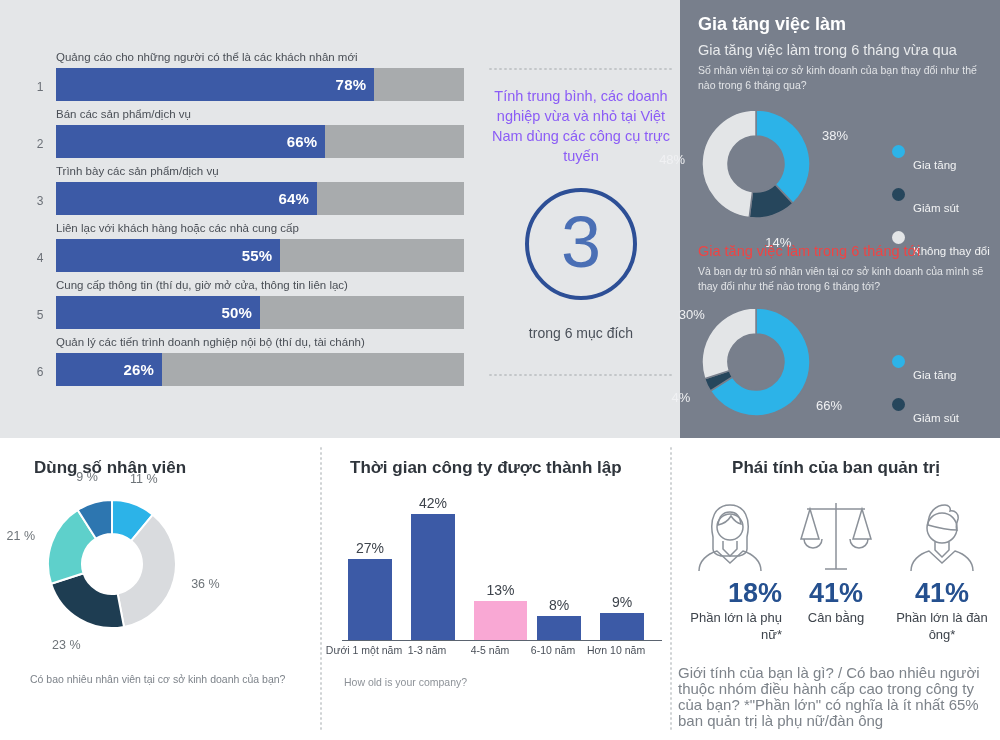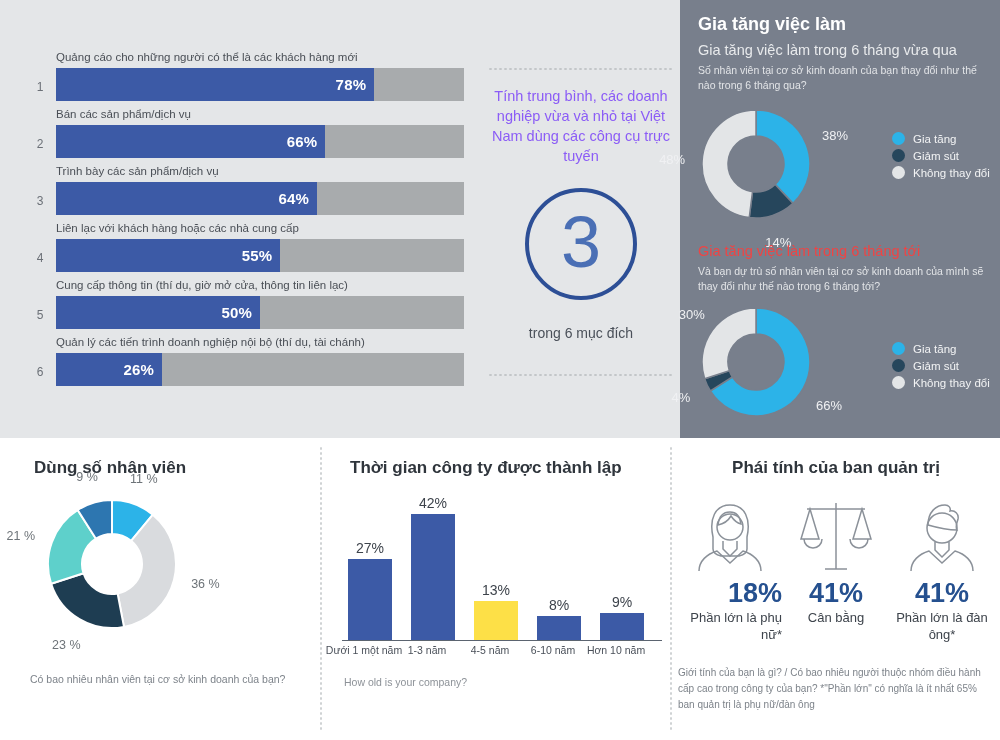--- a/index.html
+++ b/index.html
@@ -94,21 +94,21 @@
   .p3-q2 { position: absolute; left: 18px; top: 264px; width: 292px; font-size: 10.5px; line-height: 15px; color: #e2e4e7; }
 
   .donut-wrap { position: absolute; }
   .donut { position: relative; }
   .donut svg { display: block; }
   .dlabel { position: absolute; font-size: 13px; color: #f0f1f3; white-space: nowrap; text-align: right; }
 
   .legend { position: absolute; }
   .legend .lgrow { display: flex; align-items: center; margin-bottom: 4px; }
   .legend .dot { width: 13px; height: 13px; border-radius: 50%; margin-right: 8px; flex: none; }
-  .legend .ltxt { font-size: 11.5px; color: #f2f3f4; white-space: nowrap; }
+  .legend .ltxt { font-size: 11.5px; color: #f2f3f4; white-space: nowrap; margin-top: 27px; }
 
   
   .bot-area { position: absolute; left: 0; top: 438px; width: 1000px; height: 302px; background: #fff; }
   .vdot {
     position: absolute; top: 8px; width: 2px; height: 286px;
     background-image: radial-gradient(#cfd2d4 45%, transparent 46%);
     background-size: 2px 5px; background-repeat: repeat-y;
   }
 
   
@@ -128,36 +128,36 @@
   .cat { position: absolute; font-size: 10.5px; color: #4a5059; text-align: center; white-space: nowrap; }
   .p5-foot { position: absolute; left: 22px; top: 238px; font-size: 10.5px; color: #8d9298; }
 
   
   .panel6 { position: absolute; left: 672px; top: 0; width: 328px; height: 302px; }
   .panel6 h3 { position: absolute; left: 0; top: 20px; width: 328px; text-align: center; font-size: 17px; font-weight: bold; color: #2f353c; }
   .gcol { position: absolute; top: 58px; width: 104px; text-align: center; }
   .gicon { height: 78px; display: flex; align-items: center; justify-content: center; }
   .gpct { font-size: 27px; color: #25508f; font-weight: bold; line-height: 30px; margin-top: 4px; }
   .glbl { font-size: 13px; color: #3d434b; line-height: 17px; margin-top: 1px; }
-  .p6-foot { position: absolute; left: 6px; top: 227px; width: 318px; font-size: 10px; line-height: 16px; color: #7d838a; }
+  .p6-foot { position: absolute; left: 6px; top: 227px; width: 318px; font-size: 15px; line-height: 16px; color: #7d838a; }
 </style>
 </head>
 <body>
 
 <div class="page">
 
   <div class="top-area">
     <div class="top-light"></div>
     <div class="top-dark"></div>
 
     <div class="panel1">
       <div class="bars">
 
         <div class="barrow">
-          <div class="lbl">Quảng cáo cho những người có thể là các khách hàng mới</div>
+          <div class="lbl">Quảng cáo cho những người có thể là các khách nhân mới</div>
           <div class="idx">1</div>
           <div class="track">
             <div class="fill" id="f0" style="width: 318.24px;">
               <span>78%</span>
             </div>
           </div>
         </div>
 
         <div class="barrow">
           <div class="lbl">Bán các sản phẩm/dịch vụ</div>
@@ -314,21 +314,21 @@
 
     <div class="panel5">
       <h3>Thời gian công ty được thành lập</h3>
       <div class="cols" id="cols">
         <div class="col" id="c0" style="height: 81px; left: 6px; width: 44px; background: rgb(60, 90, 166);">
           <span class="colval">27%</span>
         </div>
         <div class="col" id="c1" style="height: 126px; left: 69px; width: 44px; background: rgb(60, 90, 166);">
           <span class="colval">42%</span>
         </div>
-        <div class="col" id="c2" style="height: 39px; left: 132px; width: 44px; background: #fde047;">
+        <div class="col" id="c2" style="height: 39px; left: 132px; width: 53px; background: #f9a8d4;">
           <span class="colval">13%</span>
         </div>
         <div class="col" id="c3" style="height: 24px; left: 195px; width: 44px; background: rgb(60, 90, 166);">
           <span class="colval">8%</span>
         </div>
         <div class="col" id="c4" style="height: 27px; left: 258px; width: 44px; background: rgb(60, 90, 166);">
           <span class="colval">9%</span>
         </div>
       </div>
       <div class="axis"></div>

